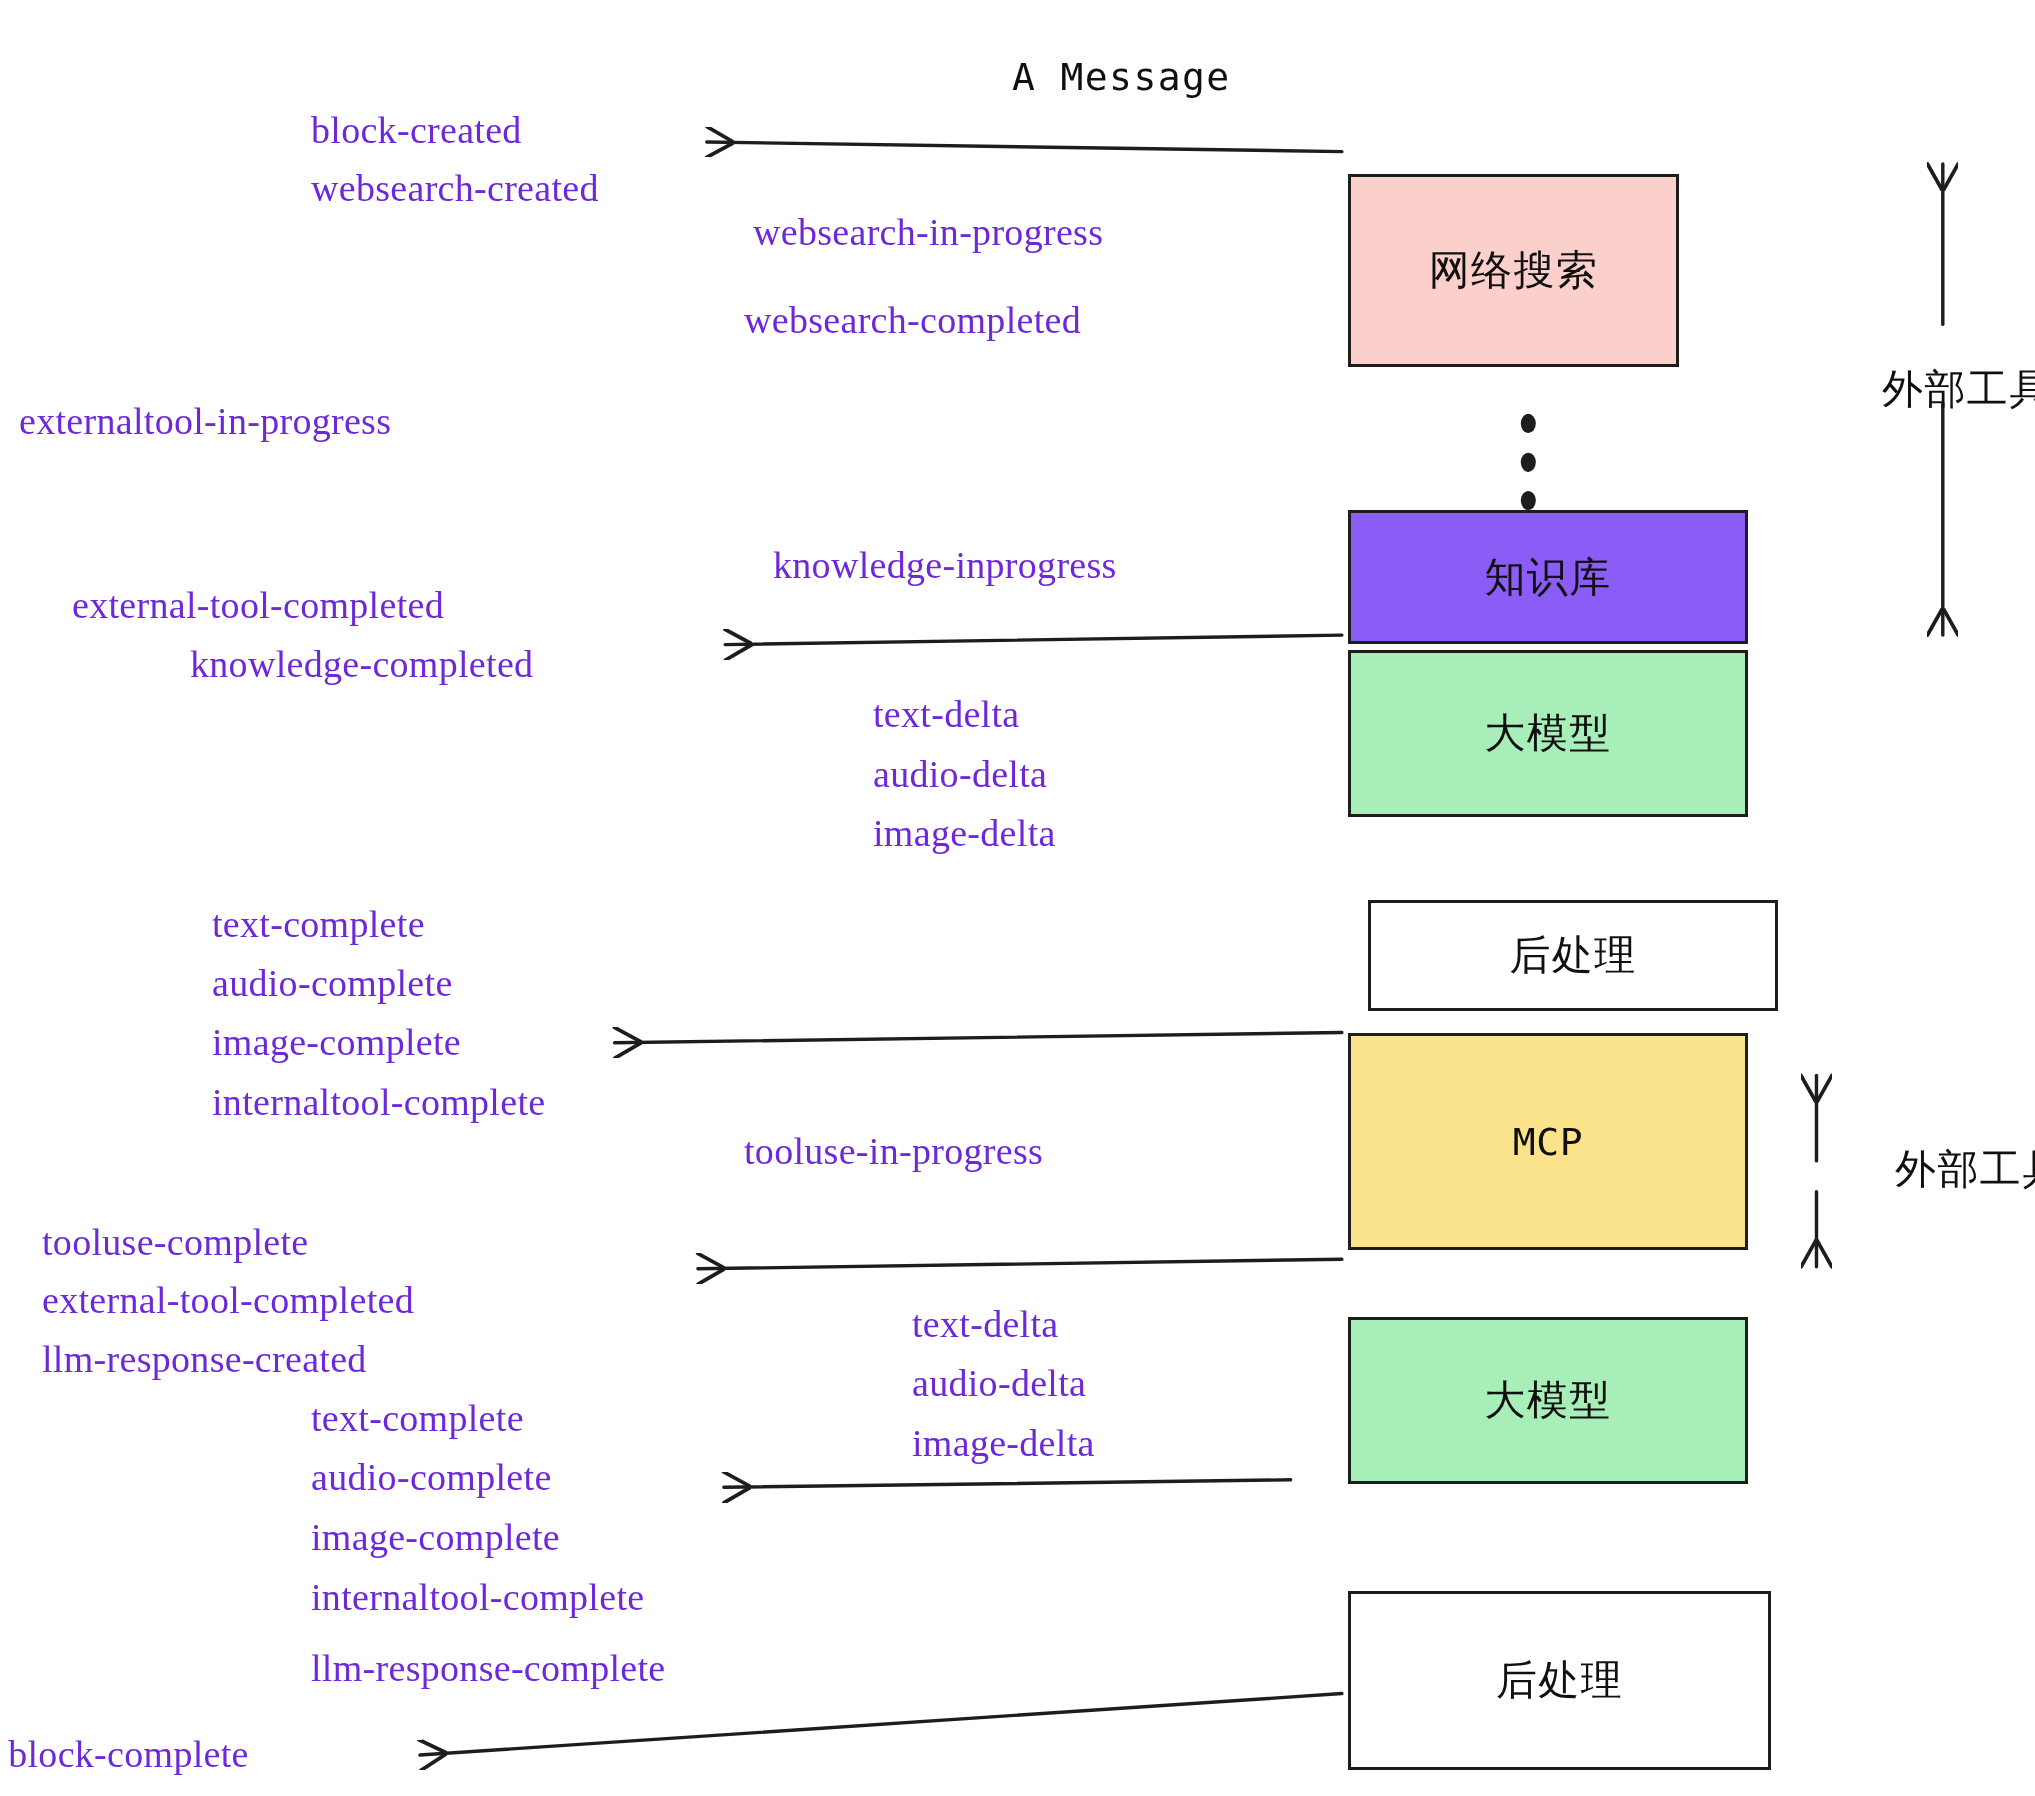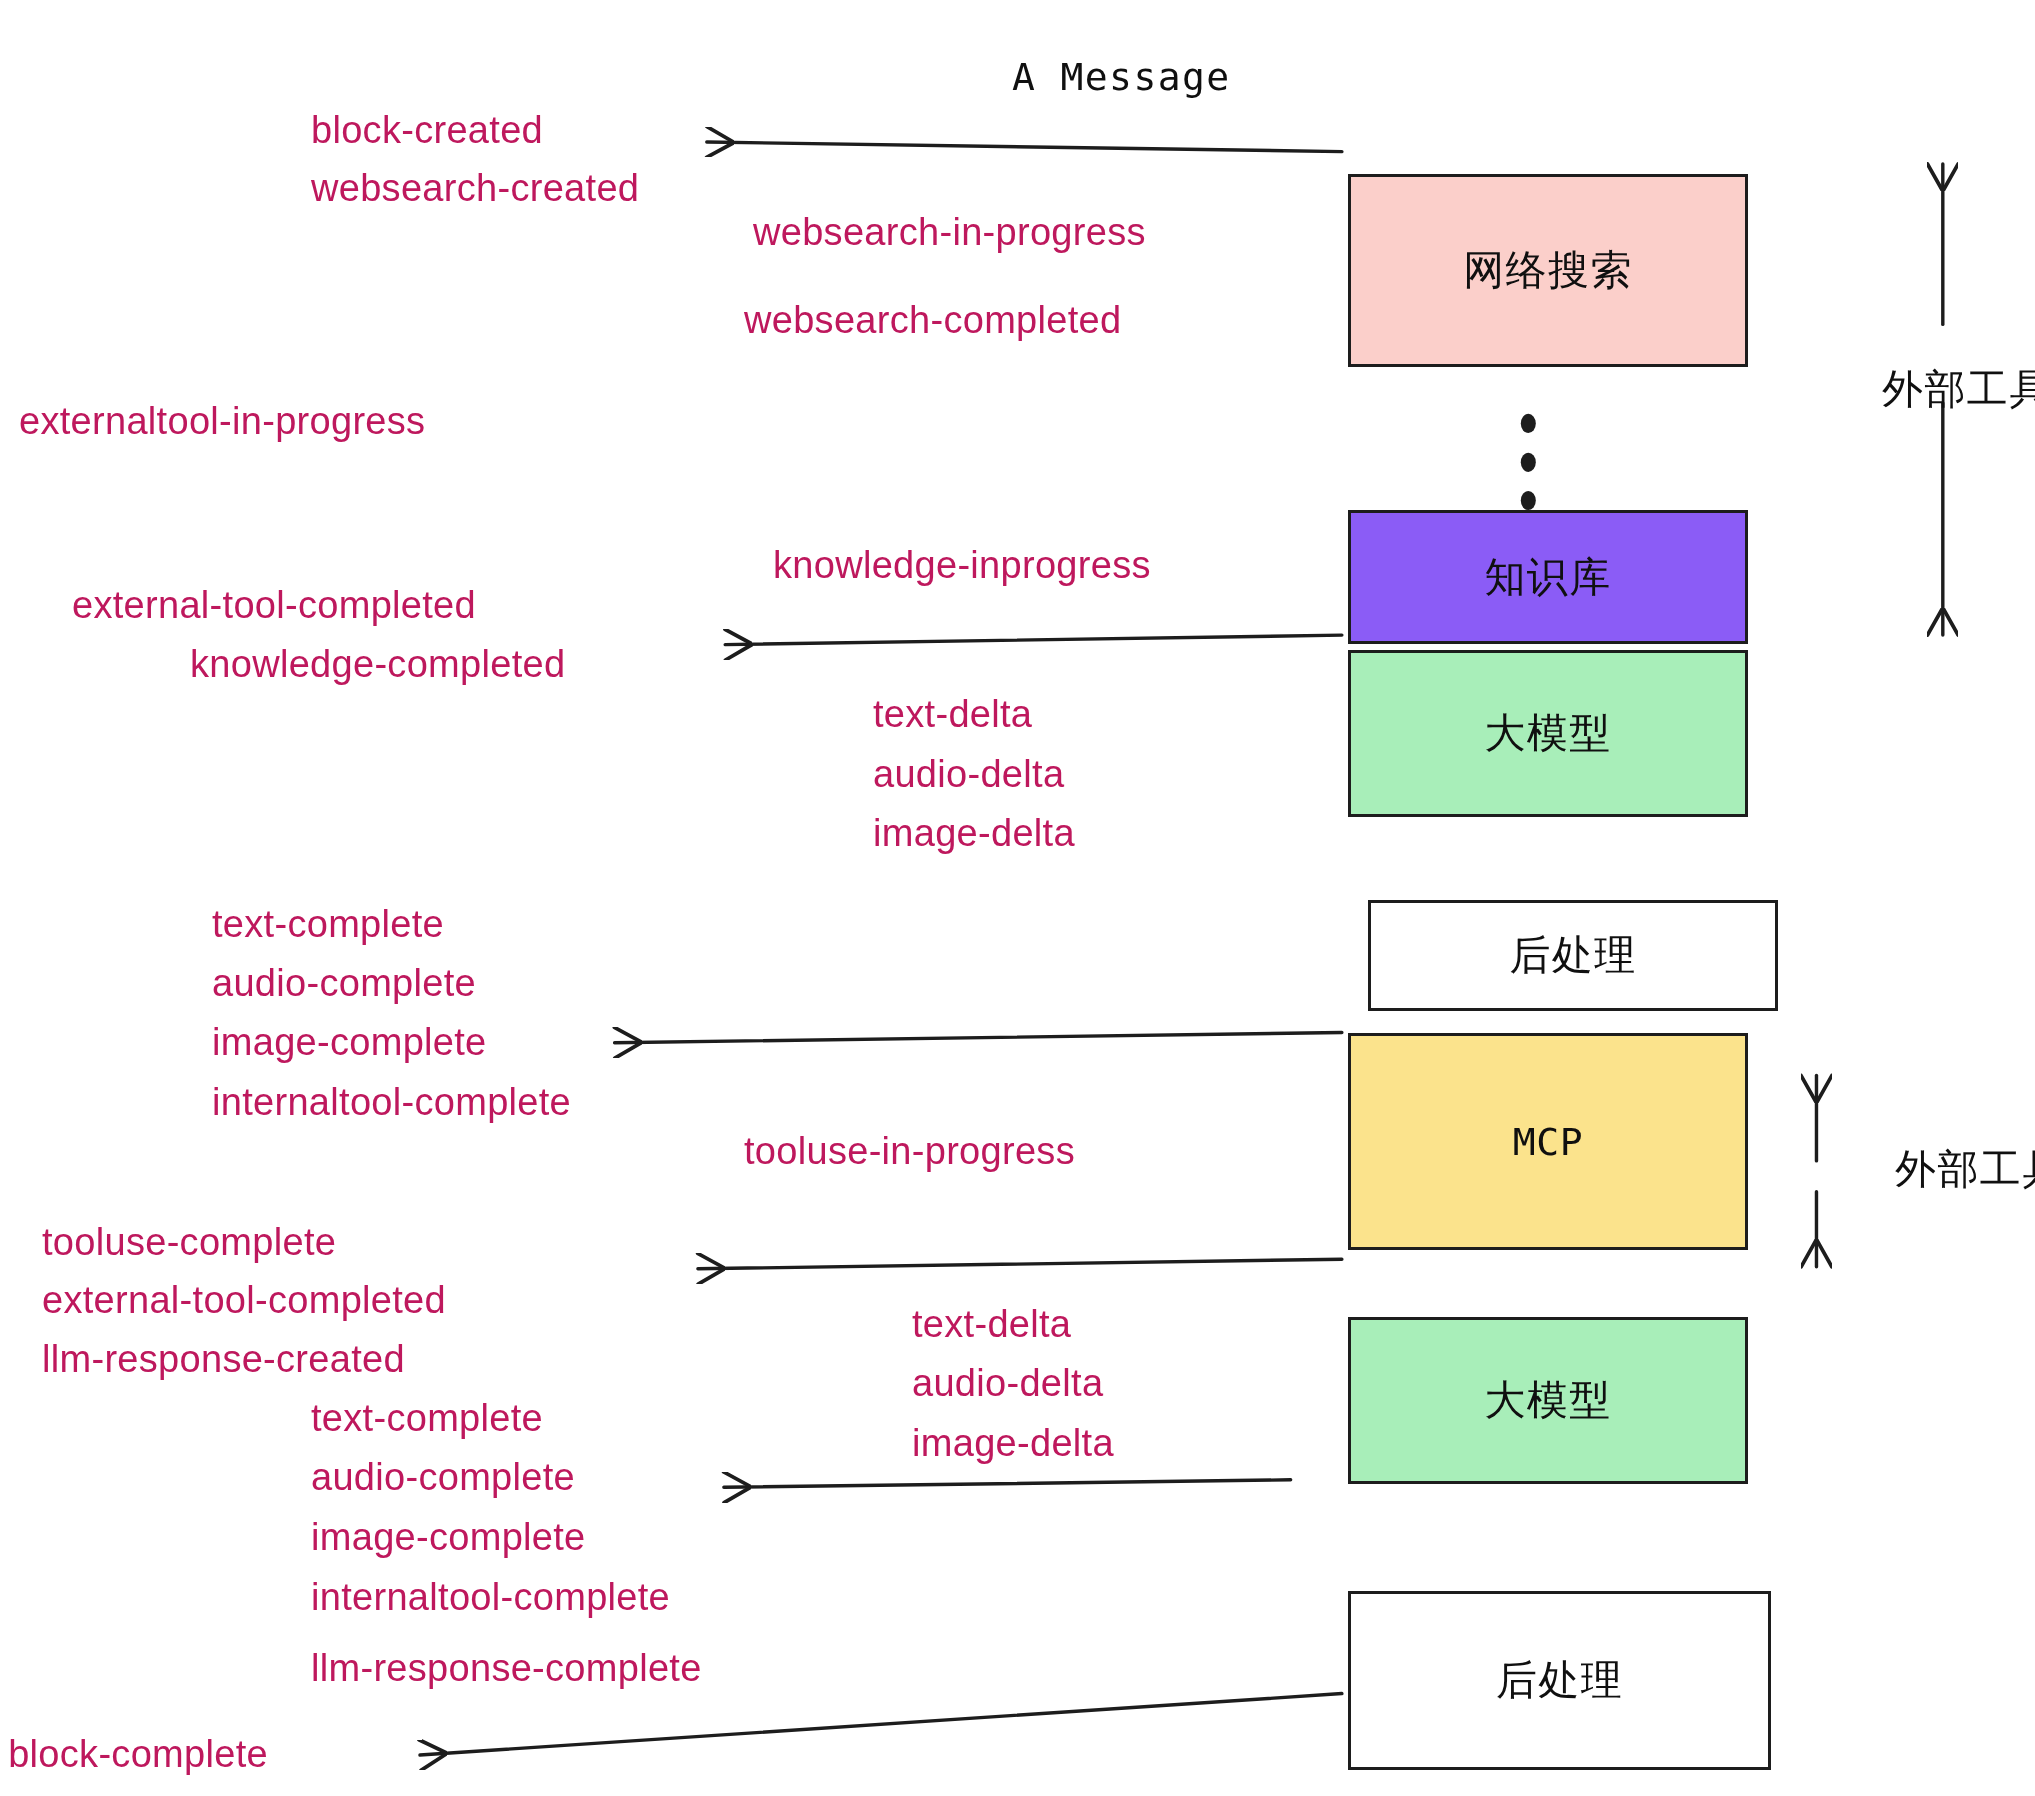--- a/index.html
+++ b/index.html
@@ -1,22 +1,22 @@
 <!DOCTYPE html>
 <html style="font-size:11px"><head>
 <meta charset="utf-8">
 <style>
   html,body{margin:0;padding:0;background:#ffffff;}
   body{width:2035px;height:1796px;overflow:hidden;
        font-family:"DejaVu Sans Mono","Liberation Mono",monospace;}
   #stage{position:relative;width:2035px;height:1796px;background:#fff;}
   svg.layer{position:absolute;left:0;top:0;width:2035px;height:1796px;}
 
-  .evt{position:absolute;white-space:pre;color:#be185d;
-       font-family:Liberation Sans, sans-serif;
+  .evt{position:absolute;white-space:pre;color:#6d28d9;
+       font-family:Liberation Serif, serif;
        font-size:38px;letter-spacing:0.3px;line-height:1;}
 
   .title{position:absolute;white-space:pre;color:#101010;
        font-family:"DejaVu Sans Mono","Liberation Mono",monospace;
        font-size:38px;letter-spacing:1.4px;}
 
   .box{position:absolute;border:3.4px solid #1d1d1d;box-sizing:border-box;
        display:flex;align-items:center;justify-content:center;}
   .box span{font-family:"DejaVu Sans","Liberation Sans",sans-serif;
        font-size:41px;color:#101010;letter-spacing:1.4px;}
@@ -55,21 +55,21 @@
         <line x1="2660" y1="1745" x2="2660" y2="1855" stroke="#1d1d1d" stroke-width="5" stroke-linecap="round" marker-end="url(#ah)"></line>
       </g>
     <g id="dots">
         <ellipse cx="2238" cy="620" rx="11" ry="14" fill="#1d1d1d"></ellipse>
         <ellipse cx="2238" cy="677" rx="11" ry="14" fill="#1d1d1d"></ellipse>
         <ellipse cx="2238" cy="733" rx="11" ry="14" fill="#1d1d1d"></ellipse>
       </g>
   </svg>
 
   <div id="boxes">
-      <div class="box" style="left: 1348px; top: 174px; width: 400px; height: 193px; background: rgb(251, 207, 202); border-color: rgb(29, 29, 29);">
+      <div class="box" style="left: 1348px; top: 174px; width: 331px; height: 193px; background: rgb(251, 207, 202); border-color: rgb(29, 29, 29);">
         <span>网络搜索</span>
       </div>
       <div class="box" style="left: 1348px; top: 510px; width: 400px; height: 134px; background: #8b5cf6; border-color: rgb(29, 29, 29);">
         <span>知识库</span>
       </div>
       <div class="box" style="left: 1348px; top: 650px; width: 400px; height: 167px; background: rgb(168, 238, 185); border-color: rgb(29, 29, 29);">
         <span>大模型</span>
       </div>
       <div class="box" style="left: 1368px; top: 900px; width: 410px; height: 111px; background: rgb(255, 255, 255); border-color: rgb(29, 29, 29);">
         <span>后处理</span>

